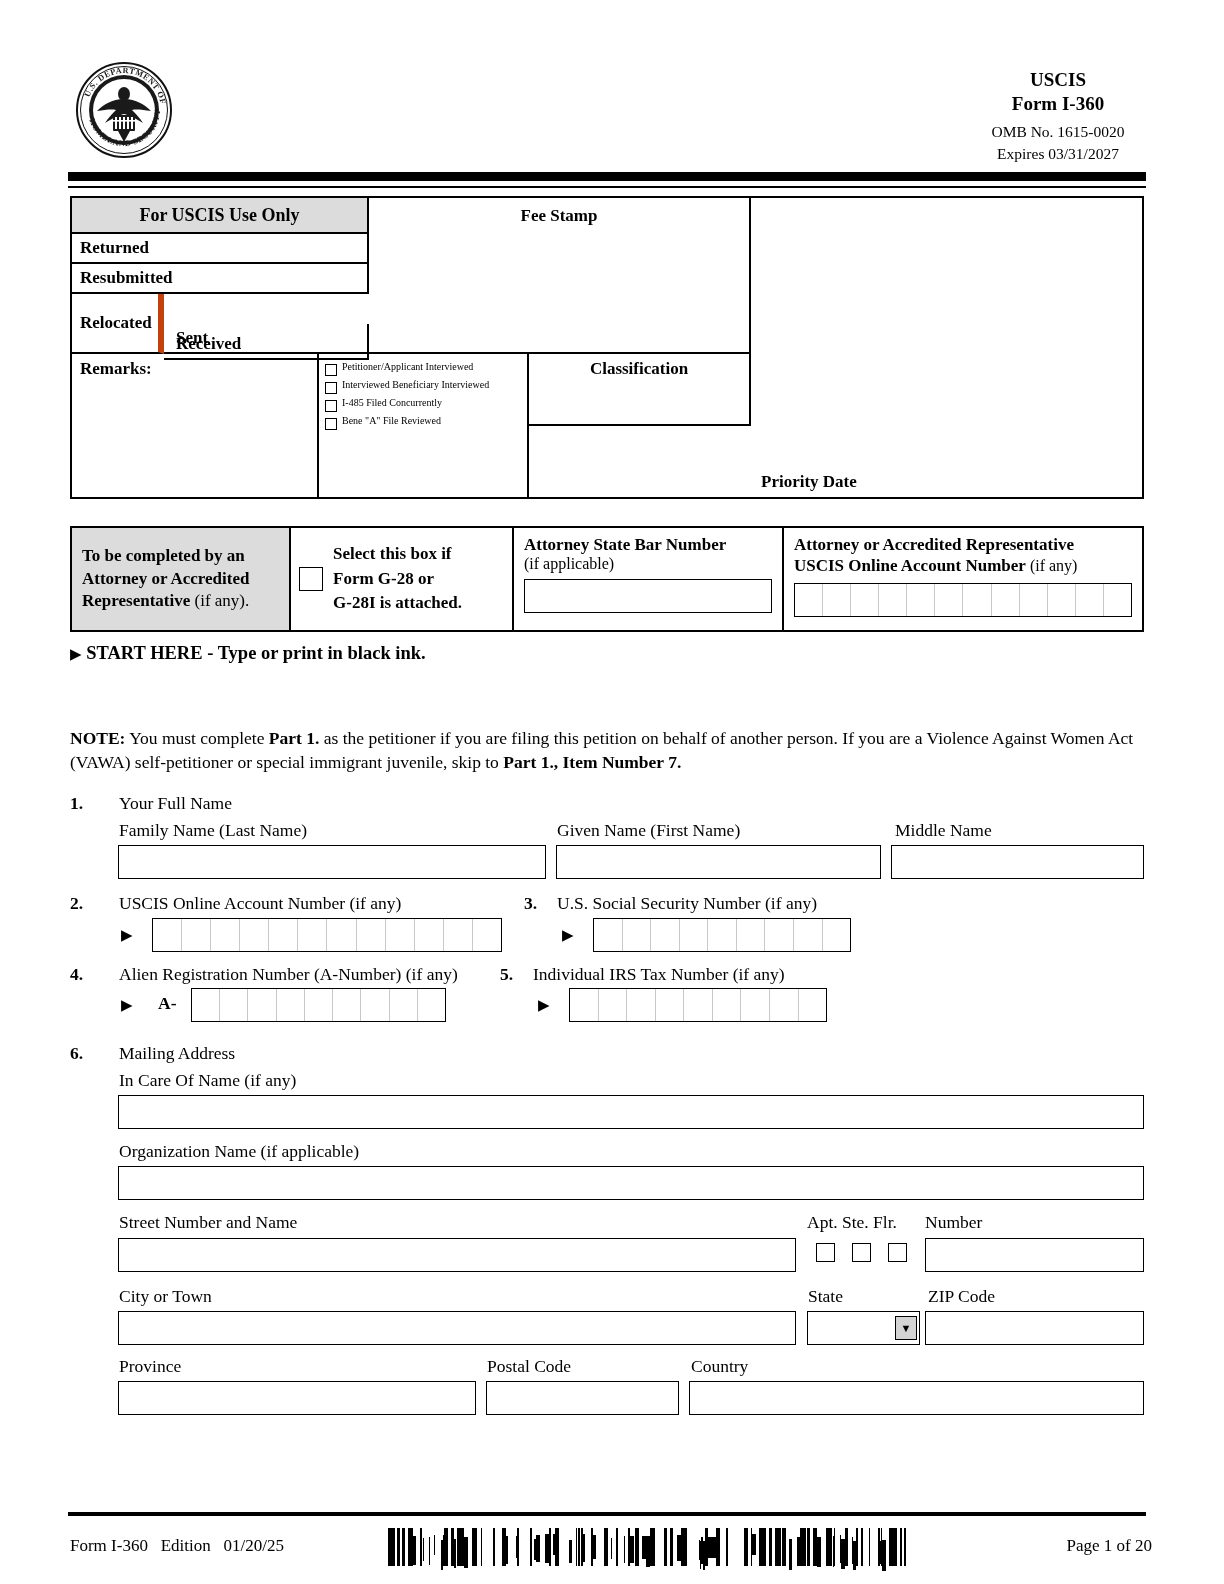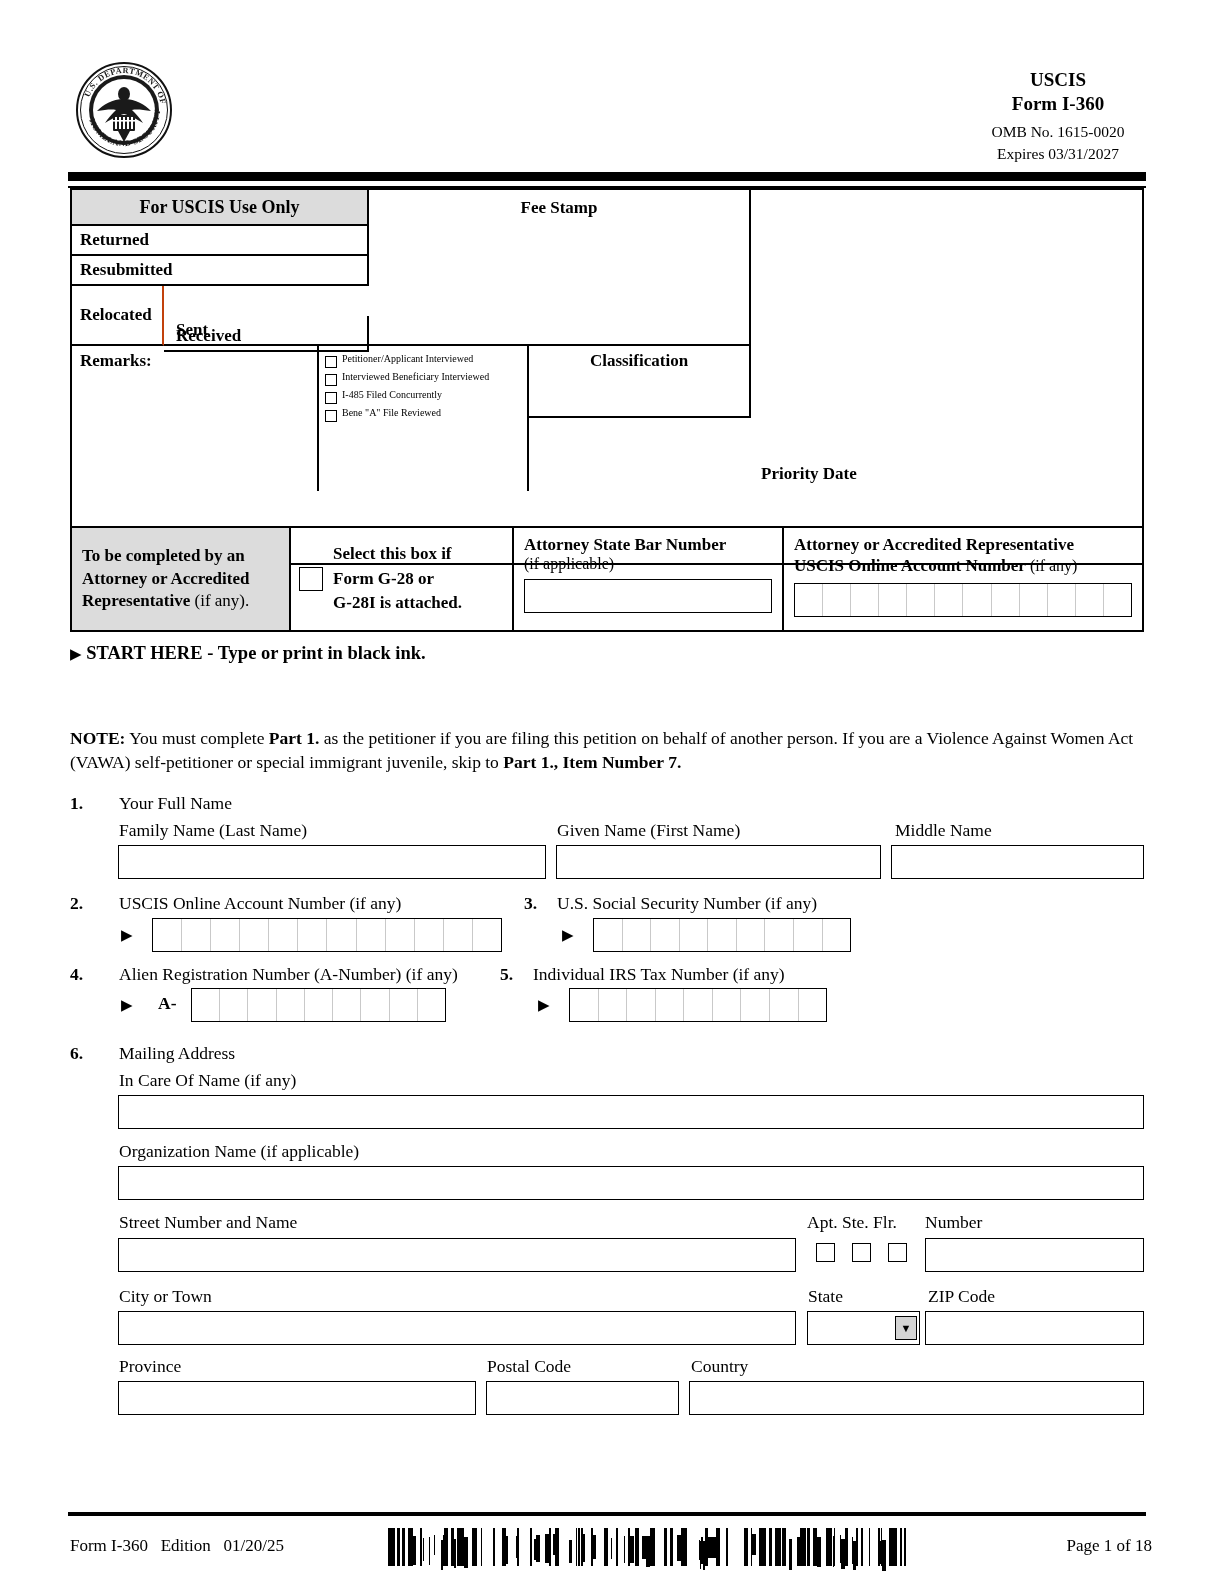--- a/index.html
+++ b/index.html
@@ -36,21 +36,21 @@
   .right-block .r1 { font-size: 19px; font-weight: bold; line-height: 1.28; }
   .right-block .r2 { font-size: 19px; font-weight: bold; line-height: 1.28; }
   .right-block .r3 { font-size: 15.5px; line-height: 1.42; margin-top: 4px; }
   .right-block .r4 { font-size: 15.5px; line-height: 1.42; }
 
   .hbar-thick { position: absolute; left: 68px; top: 172px; width: 1078px; height: 9px; background: #000; }
   .hbar-thin  { position: absolute; left: 68px; top: 186px; width: 1078px; height: 2px; background: #000; }
 
   
   .uscis-table {
-    position: absolute; left: 70px; top: 188px; width: 1074px; height: 377px;
+    position: absolute; left: 70px; top: 196px; width: 1074px; height: 303px;
     border: 2px solid #000;
   }
   .hdr-center { text-align: center; font-weight: bold; font-size: 17px; }
 
   .uo-title {
     position: absolute; left: 0; top: 0; width: 297px; height: 36px;
     background: #dcdcdc; border-right: 2px solid #000; border-bottom: 2px solid #000;
     display: flex; align-items: center; justify-content: center;
     font-weight: bold; font-size: 18px;
   }
@@ -59,21 +59,21 @@
     border-right: 2px solid #000; border-bottom: 2px solid #000;
     display: flex; align-items: center; padding-left: 8px; font-weight: bold; font-size: 17px;
   }
   .uo-resub {
     position: absolute; left: 0; top: 66px; width: 297px; height: 30px;
     border-right: 2px solid #000; border-bottom: 2px solid #000;
     display: flex; align-items: center; padding-left: 8px; font-weight: bold; font-size: 17px;
   }
   .uo-reloc {
     position: absolute; left: 0; top: 96px; width: 92px; height: 60px;
-    border-right: 2px solid #c2410c; border-bottom: 2px solid #000;
+    border-right: 6px solid #c2410c; border-bottom: 2px solid #000;
     display: flex; align-items: center; padding-left: 8px; font-weight: bold; font-size: 17px;
   }
   .uo-recv {
     position: absolute; left: 92px; top: 96px; width: 205px; height: 30px;
     border-right: 2px solid #000; border-bottom: 2px solid #000;
     display: flex; align-items: center; padding-left: 12px; font-weight: bold; font-size: 17px; margin-top: 36px;
   }
   .uo-sent {
     position: absolute; left: 92px; top: 126px; width: 205px; height: 30px;
     border-right: 2px solid #000; border-bottom: 2px solid #000;
@@ -677,15 +677,15 @@
       <u style="width: 1px; background: rgb(0, 0, 0); align-self: flex-start; margin-top: 13px; height: 23px;"></u>
       <u style="width: 1px; background: rgb(0, 0, 0); align-self: flex-start; margin-top: 0px; height: 38px;"></u>
       <u style="width: 4px; background: rgb(0, 0, 0); align-self: flex-start; margin-top: 12px; height: 31px;"></u>
       <u style="width: 3px; background: transparent; align-self: flex-start; margin-top: 0px; height: 38px;"></u>
       <u style="width: 8px; background: rgb(0, 0, 0); align-self: flex-start; margin-top: 0px; height: 38px;"></u>
       <u style="width: 3px; background: transparent; align-self: flex-start; margin-top: 0px; height: 38px;"></u>
       <u style="width: 2px; background: rgb(0, 0, 0); align-self: flex-start; margin-top: 0px; height: 38px;"></u>
       <u style="width: 2px; background: transparent; align-self: flex-start; margin-top: 0px; height: 38px;"></u>
       <u style="width: 2px; background: rgb(0, 0, 0); align-self: flex-start; margin-top: 0px; height: 38px;"></u>
     </div>
-  <div class="foot-right">Page 1 of 18</div>
+  <div class="foot-right">Page 1 of 20</div>
 
 </div>
 
 </body></html>

